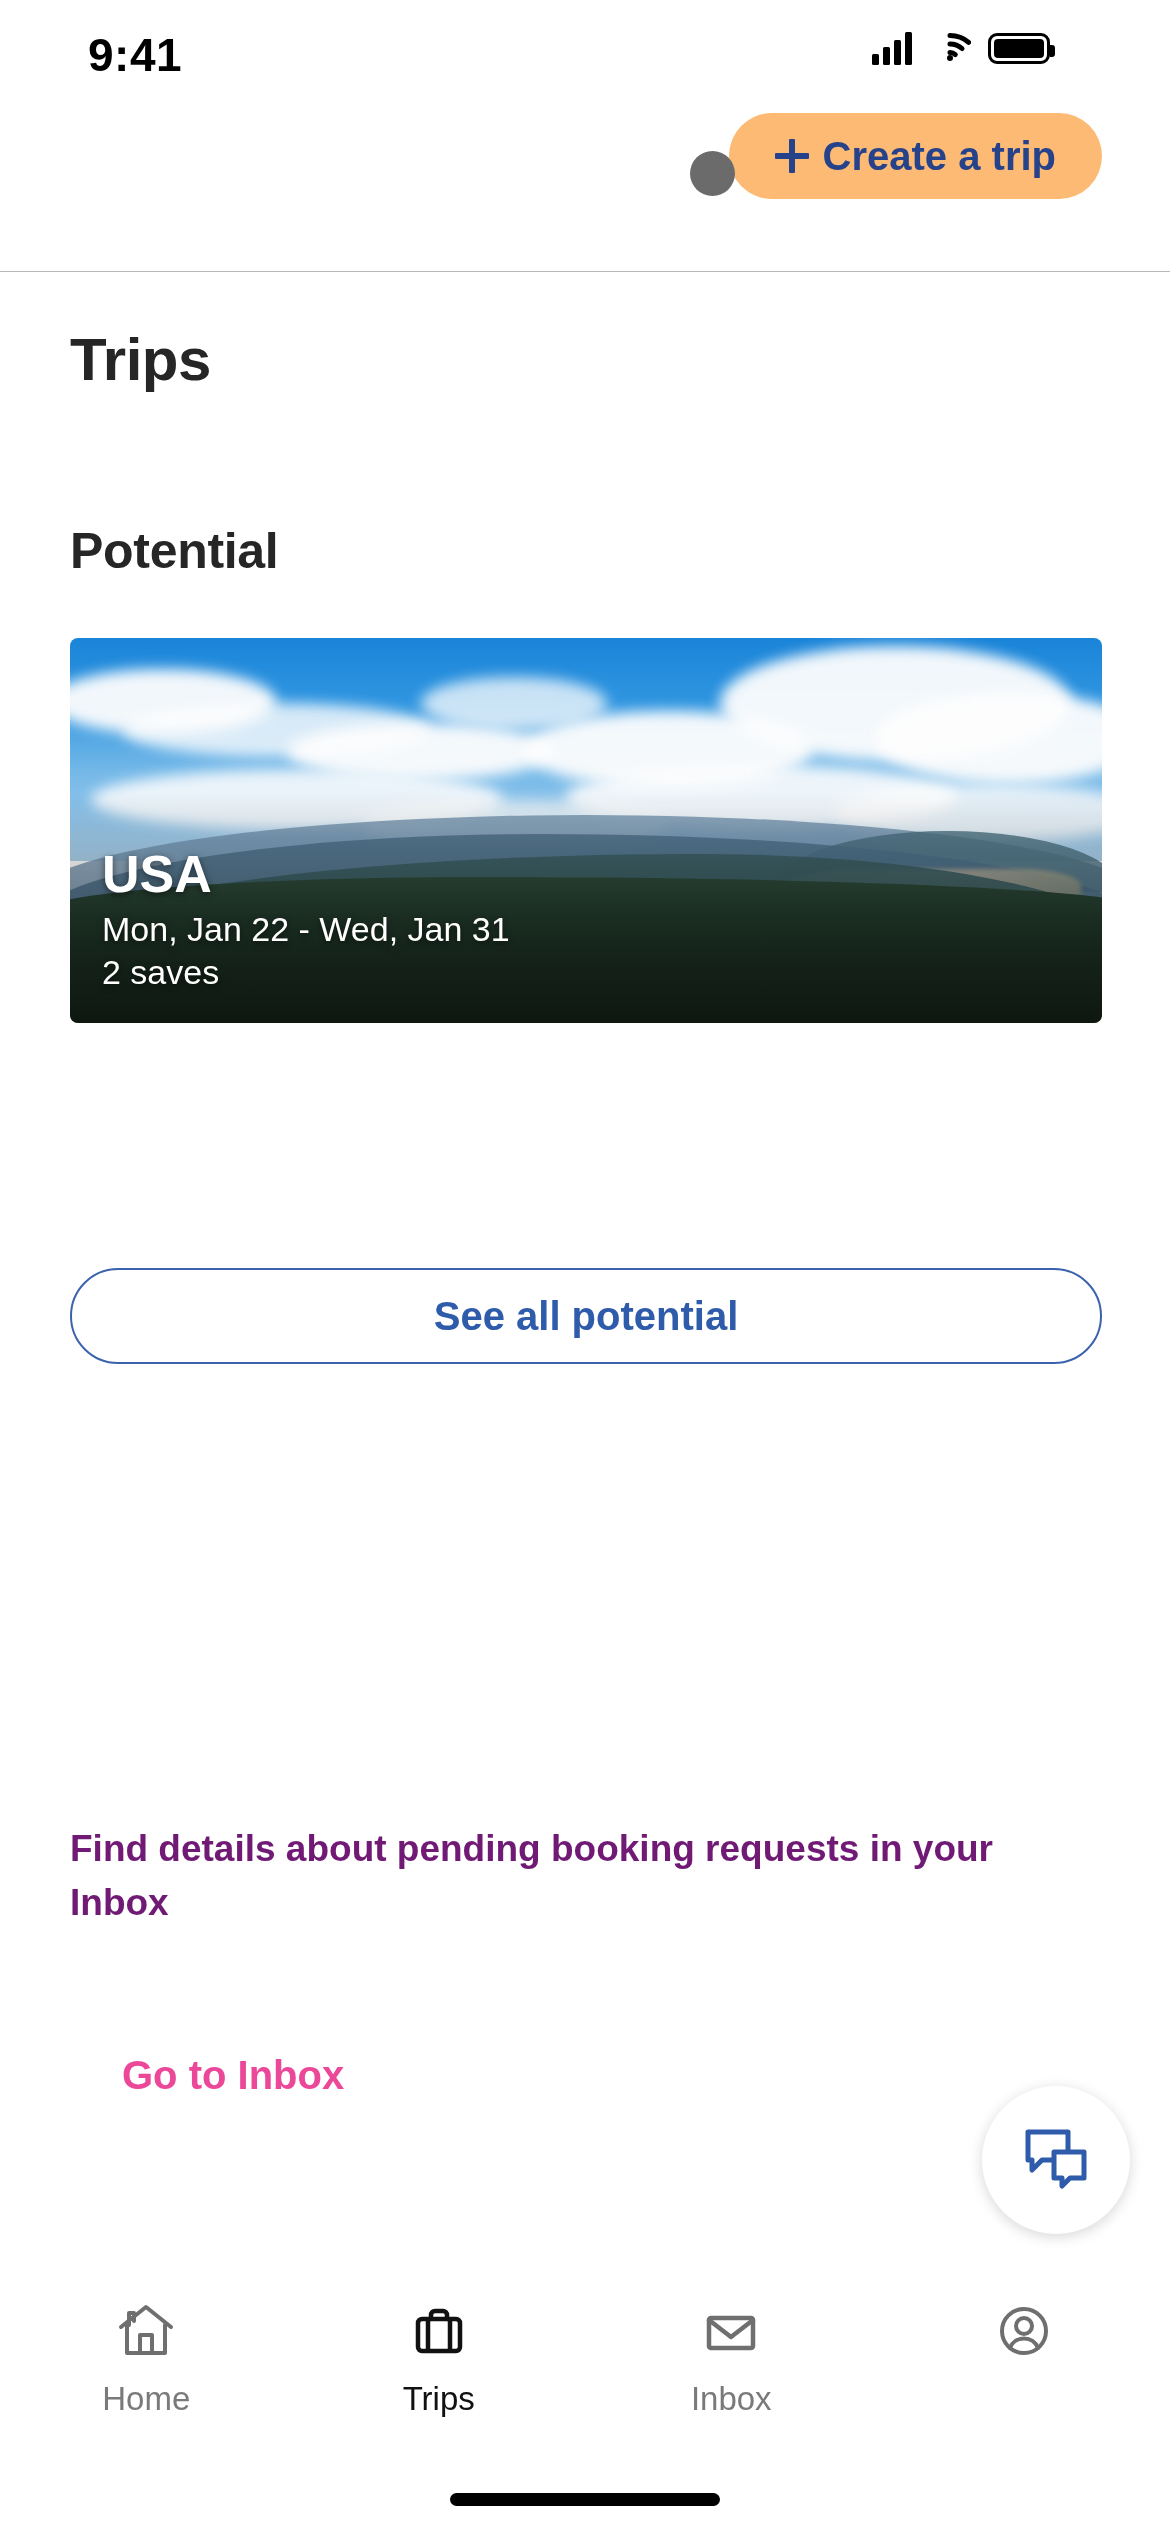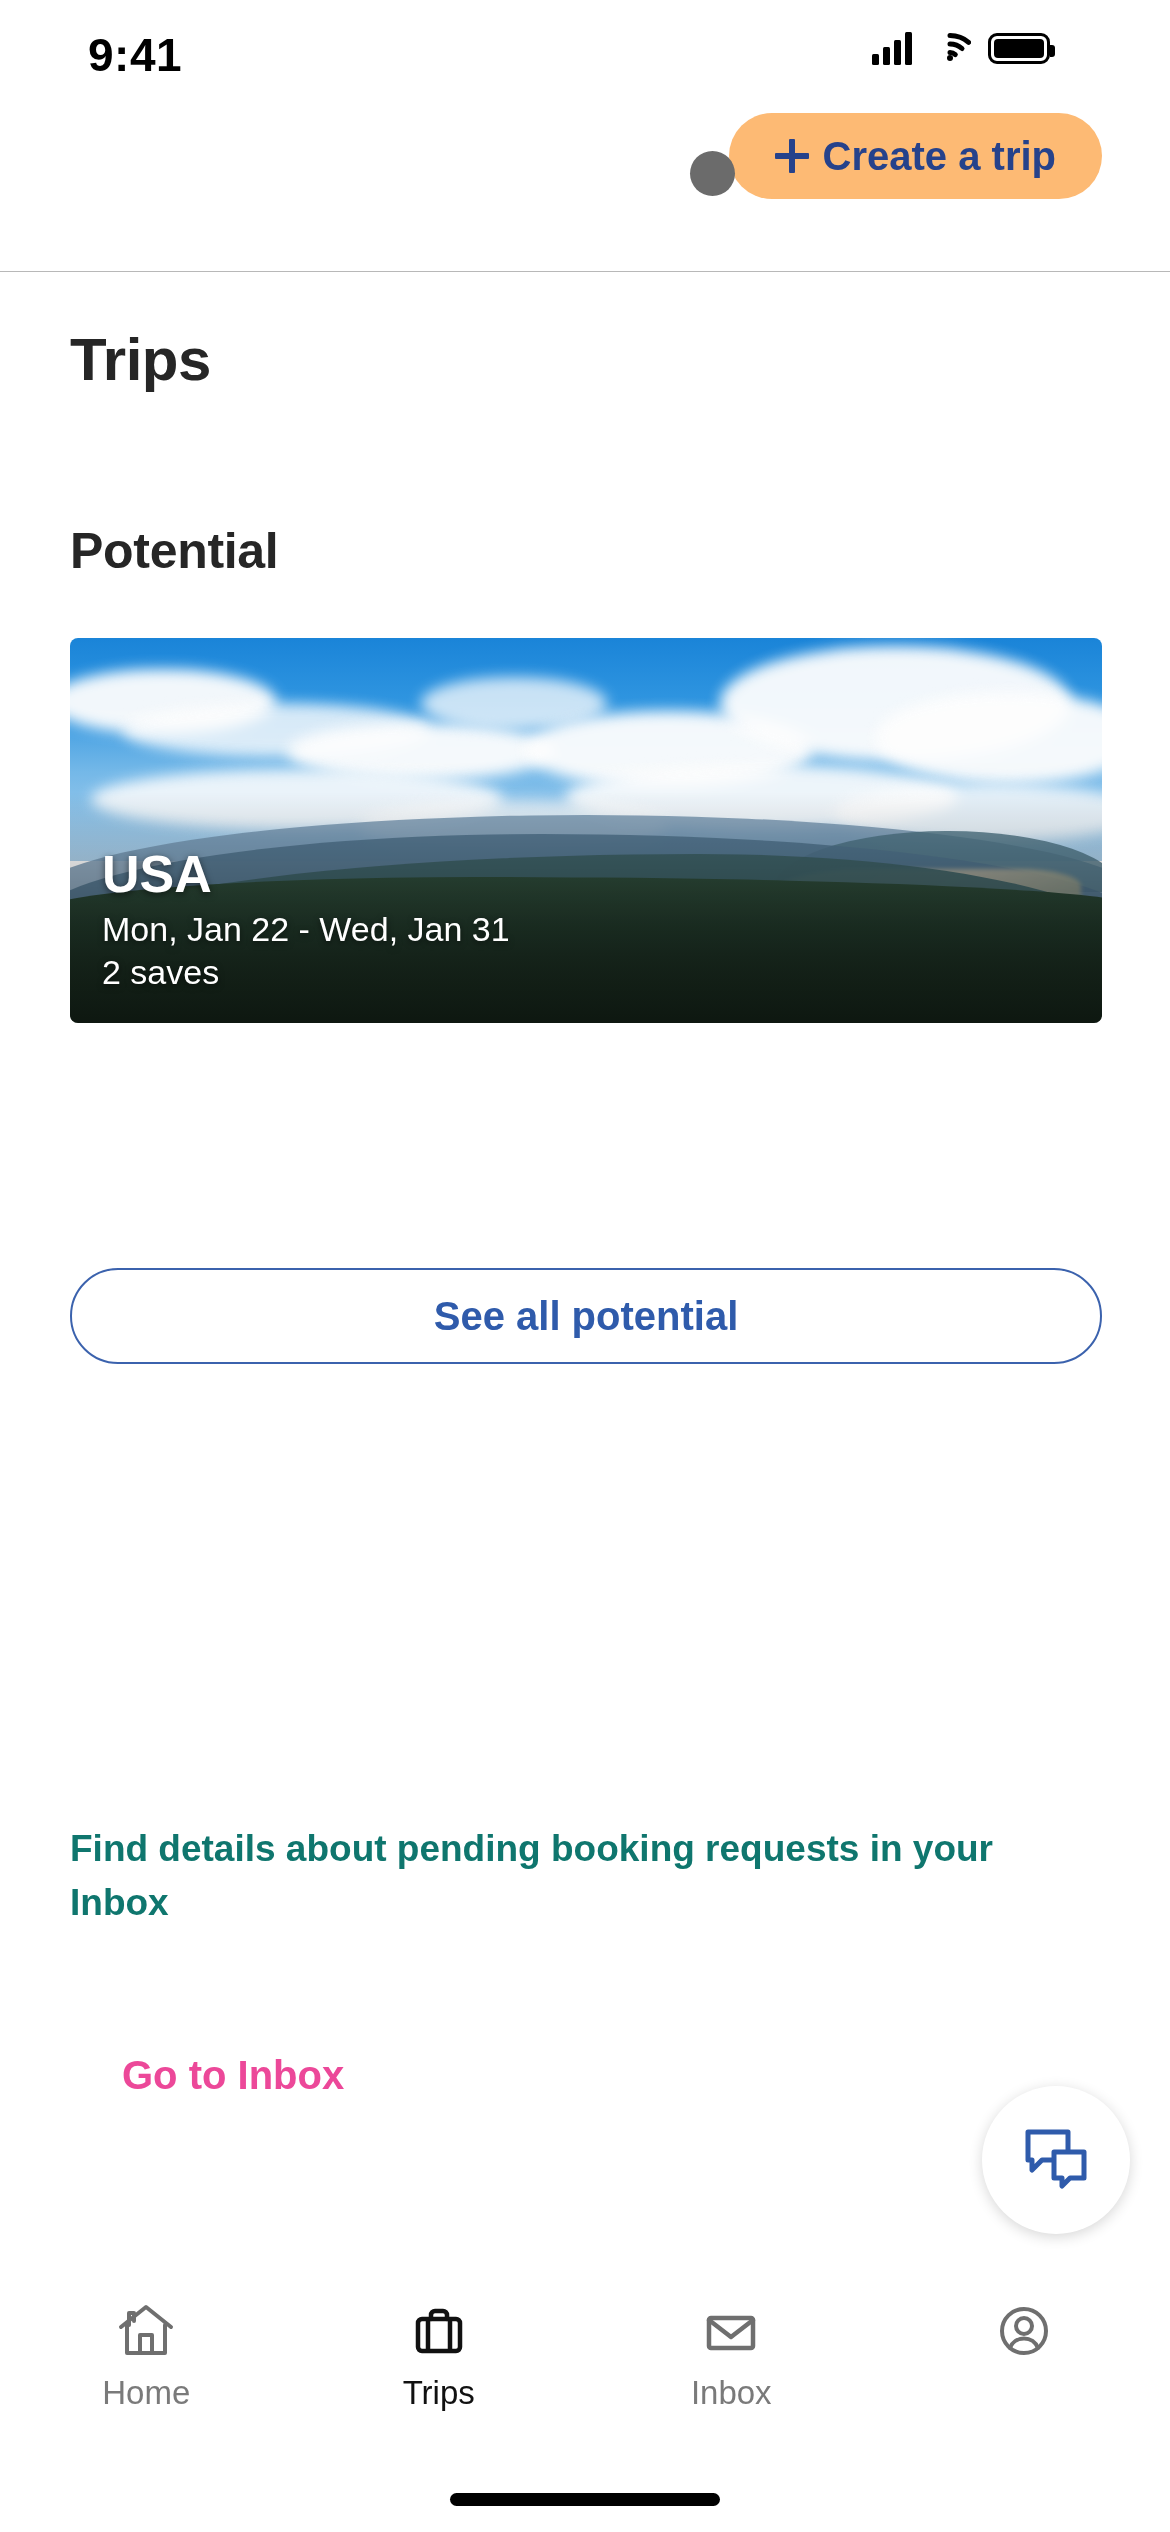--- a/index.html
+++ b/index.html
@@ -150,21 +150,21 @@
     width:1032px; height:96px;
     background:#fff; border:2.5px solid #3b62ad; border-radius:48px;
     display:flex; align-items:center; justify-content:center;
     cursor:pointer;
   }
   .see-all-label { font-size:40px; font-weight:700; color:#2f5bab; }
 
   
   .inbox-note {
     position:absolute; left:70px; top:1822px; width:940px;
-    font-size:37px; font-weight:700; color:#0f766e; line-height:1.45;
+    font-size:37px; font-weight:700; color:#701a75; line-height:1.45;
   }
   .go-inbox-link {
     position:absolute; left:122px; top:2053px;
     font-size:40px; font-weight:700; color:#ec4899;
     background:none; border:none; cursor:pointer; padding:0;
   }
 
   
   .chat-fab {
     position:absolute; left:982px; top:2086px;
@@ -177,21 +177,21 @@
   
   .bottom-nav {
     position:absolute; left:0; bottom:0; width:1170px; height:260px;
     background:#fff; display:flex; align-items:flex-start; z-index:30;
   }
   .nav-item {
     flex:1; display:flex; flex-direction:column;
     align-items:center; padding-top:26px; cursor:pointer;
   }
   .nav-icon { height:66px; display:flex; align-items:center; justify-content:center; }
-  .nav-label { margin-top:10px; font-size:33px; color:#7a7a7a; }
+  .nav-label { margin-top:16px; font-size:33px; color:#7a7a7a; }
   .nav-item.active .nav-label { color:#111; }
   .home-indicator {
     position:absolute; left:50%; transform:translateX(-50%);
     bottom:26px; width:270px; height:13px;
     background:#000; border-radius:7px;
   }
 </style>
 </head>
 <body>
 

